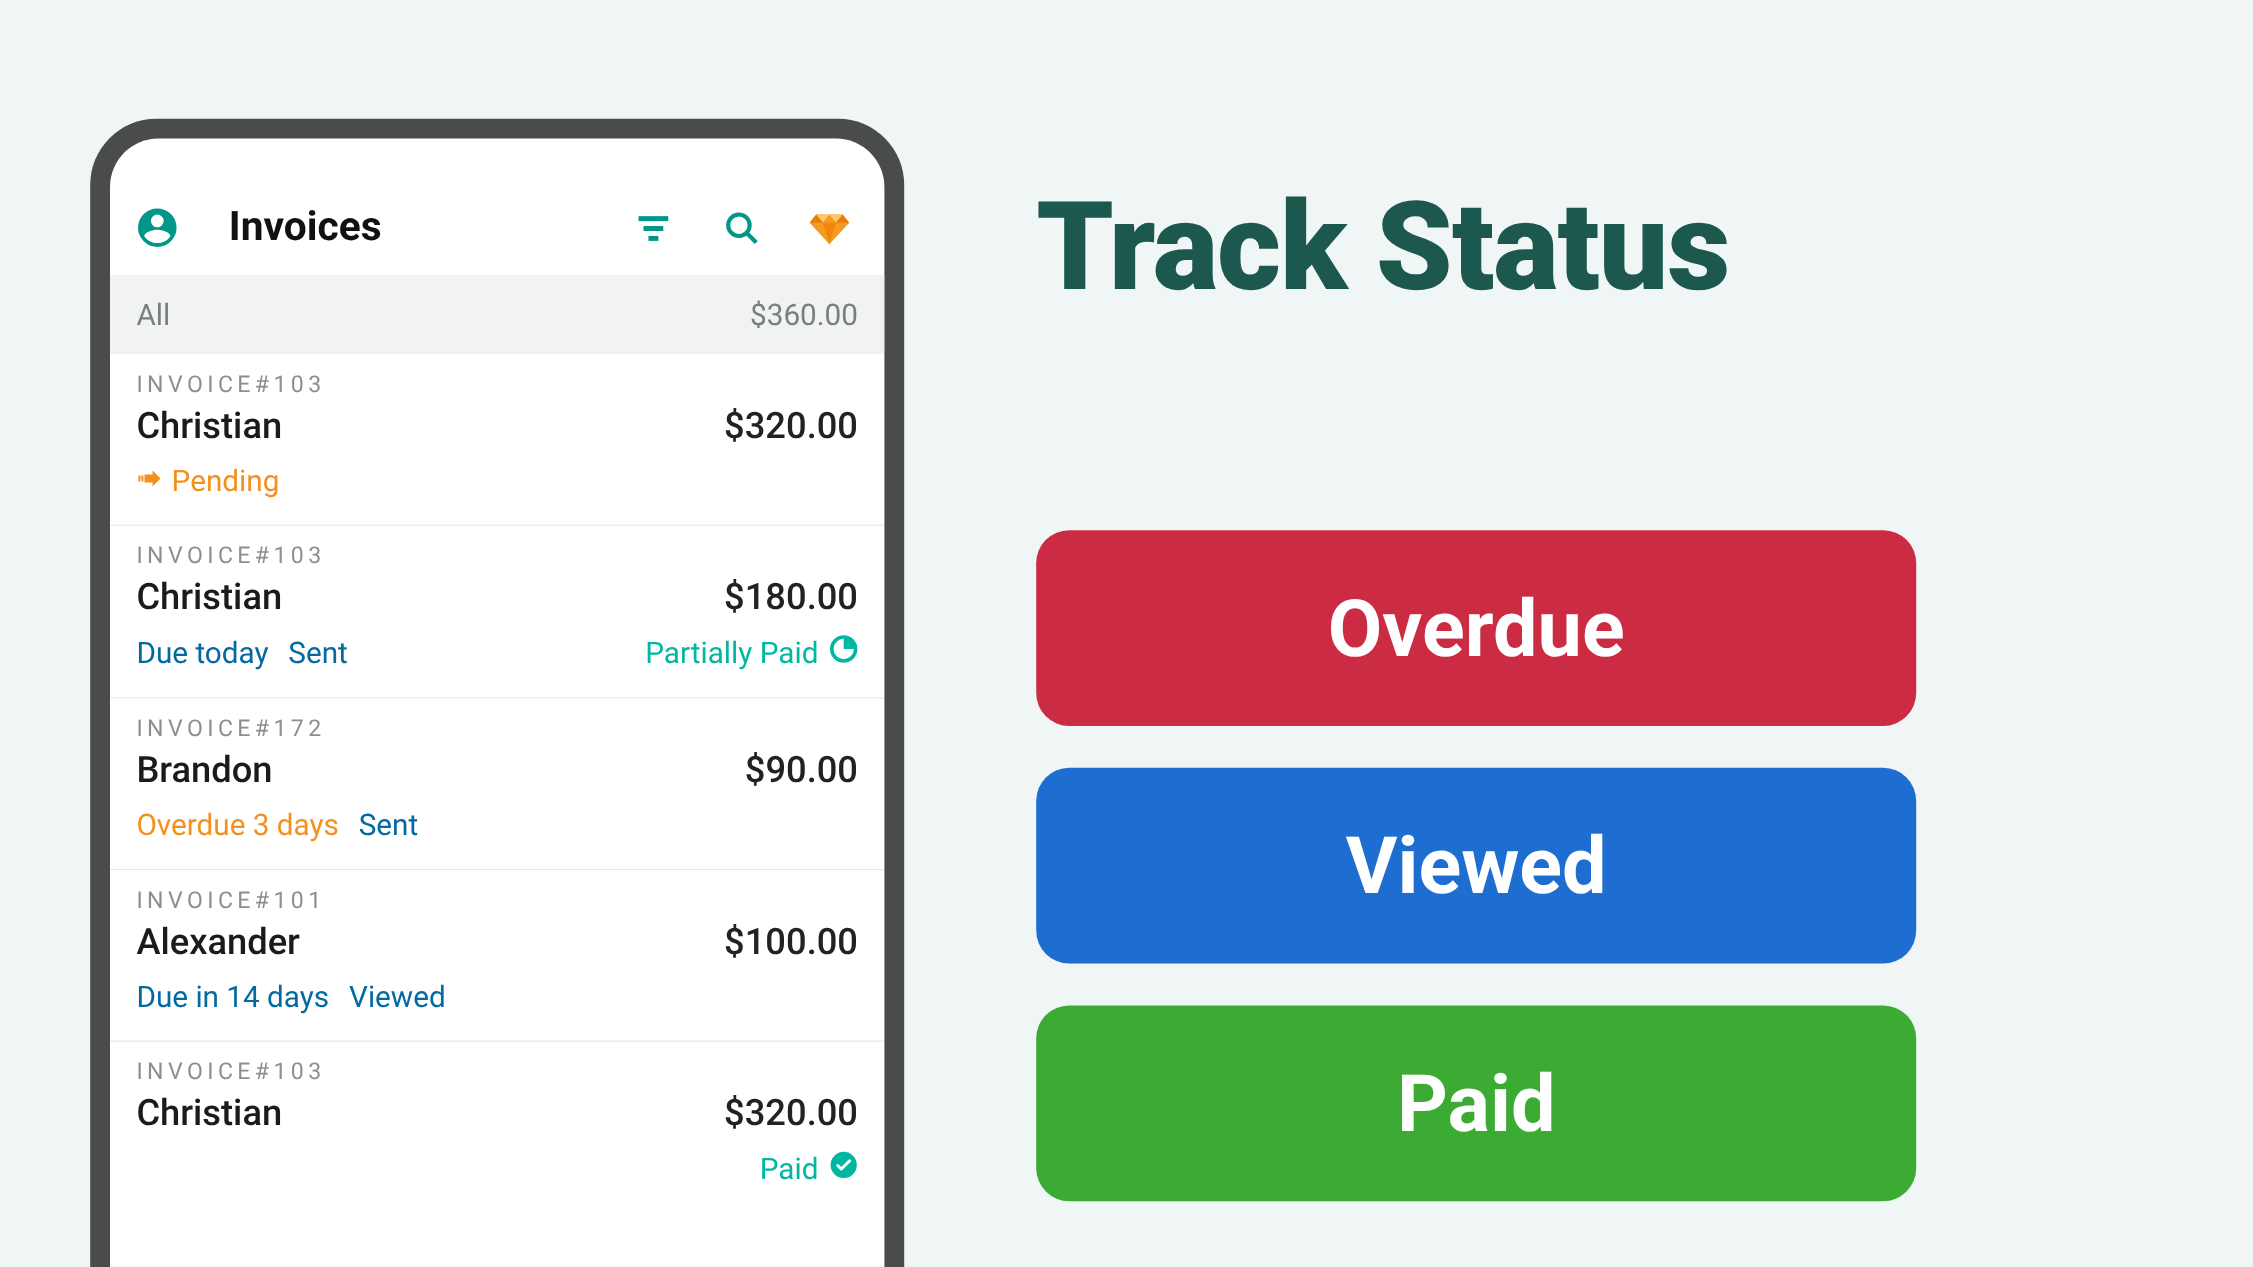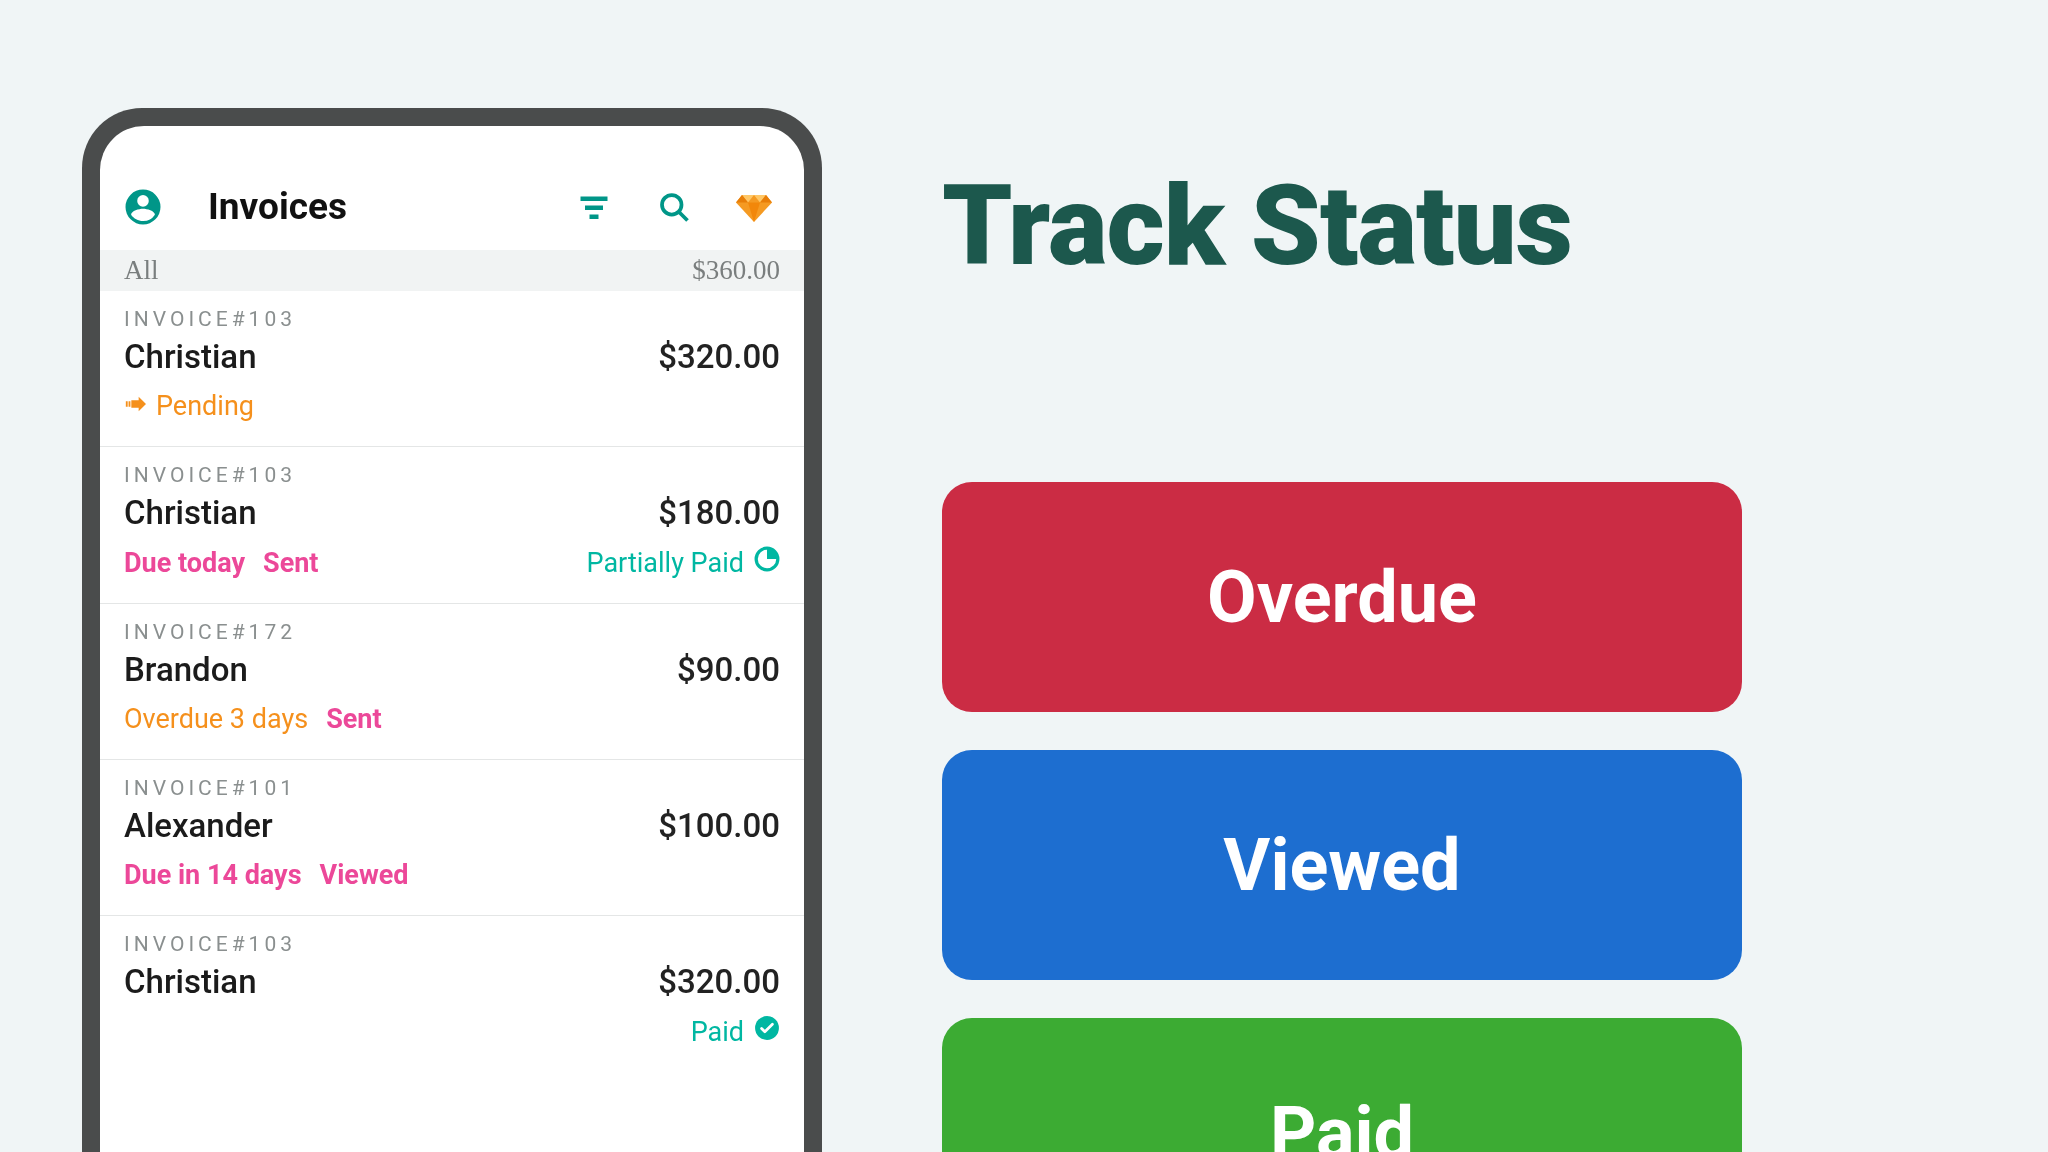--- a/index.html
+++ b/index.html
@@ -58,26 +58,25 @@
   gap: 44px;
   padding-right: 10px;
 }
 .icon-btn { display:inline-flex; align-items:center; justify-content:center; cursor:pointer; }
 .filter-icon, .search-icon { color:#009688; }
 .diamond-icon { color:#f59a22; }
 
 
 .summary {
   background: #f1f3f3;
-  padding: 5px 24px;
+  padding: 20px 24px;
   display: flex;
   justify-content: space-between;
   color: #7a7e7e;
   font-size: 27px;
-  font-family: Liberation Serif, serif;
 }
 
 
 .list { flex:1; }
 .item {
   padding: 16px 24px 24px 24px;
   border-bottom: 1px solid #e4e6e6;
 }
 .inv-number {
   font-size: 21px;
@@ -103,21 +102,21 @@
 .status-row {
   display:flex;
   justify-content: space-between;
   align-items: center;
   margin-top: 14px;
   font-size: 27px;
 }
 .status-left { display:flex; gap:18px; align-items:center; }
 .status-right { display:flex; gap:10px; align-items:center; }
 .pending { color:#f5901c; display:flex; align-items:center; gap:10px; font-size:27px;justify-content:space-between; }
-.due-muted { color:#ec4899;font-weight:bold; }
+.due-muted { color:#0369a1; }
 .overdue-text { color:#f5901c; }
 .partial { color:#00b7a2; font-size:27px; }
 .paid { color:#00b7a2; font-size:27px; }
 
 
 .right {
   position: absolute;
   left: 910px;
   top: 170px;
   width: 980px;
@@ -126,21 +125,21 @@
 .heading {
   font-size: 112px;
   font-weight: 900;
   color: #1c584d;
   letter-spacing: -1px;
   line-height: 1;
 }
 .pills { margin-top: 200px; display:flex; flex-direction:column; gap:38px; }
 .pill {
   width: 800px;
-  height: 230px;
+  height: 178px;
   border-radius: 30px;
   display:flex;
   align-items:center;
   justify-content:center;
   font-size: 72px;
   font-weight: 700;
   color:#fff;
 }
 .pill-overdue { background:#cb2c44; }
 .pill-viewed  { background:#1d6ed0; }

